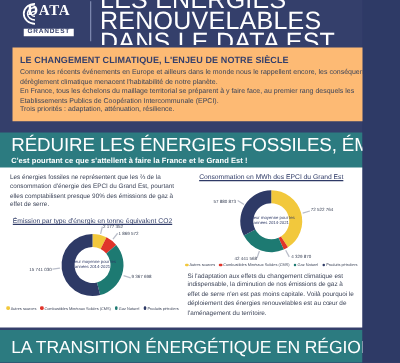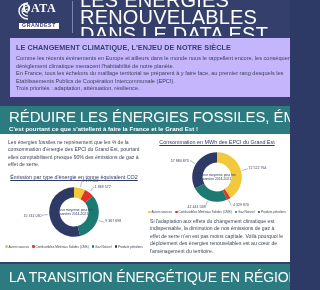--- a/index.html
+++ b/index.html
@@ -42,21 +42,21 @@
     flex: 1; color: #ffffff;
     font-size: 20px; font-weight: 400; line-height: 17px;
     letter-spacing: .2px; padding-top: 0px;
     font-family: "Liberation Sans", sans-serif;
   }
   .header-title .l1 { display: block; margin-top: -8px; }
 
   
   .intro-card {
     position: absolute; left: 10px; top: 38px; width: 306px;
-    background: #c4b5fd; padding: 5px 6px 4px 6px;
+    background: #fdba74; padding: 5px 6px 4px 6px;
   }
   .intro-h {
     color: #343f6b; font-size: 7.2px; font-weight: 700;
     letter-spacing: .1px; margin-bottom: 3px;
   }
   .intro-p {
     color: #3d4559; font-size: 5.6px; line-height: 7.6px;
   }
 
   

